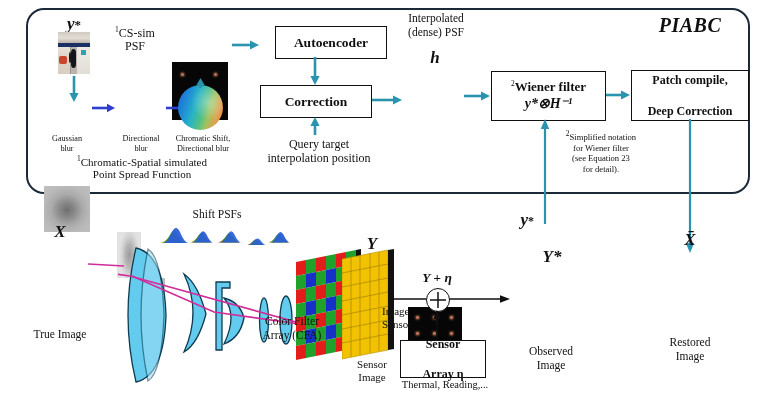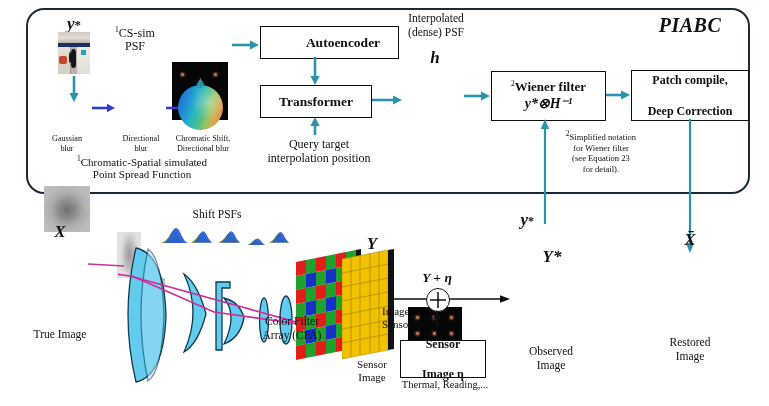--- a/index.html
+++ b/index.html
@@ -158,33 +158,33 @@
       <line x1="7.5" y1="10" x2="7.5" y2="4" stroke="#2a93ae" stroke-width="2.6"></line>
       <polygon points="7.5,0 3.2,7.6 11.8,7.6" fill="#2a93ae"></polygon>
     </svg>
   </div>
 
   <div class="abs lbl" style="left:44px;top:155px;width:196px;font-size:11px;line-height:1.16;">
     <span class="supsm">1</span><span style="white-space:pre-line;">Chromatic-Spatial simulated
 Point Spread Function</span>
   </div>
 
-  <div class="abs pbox" style="left:260px;top:26px;width:110px;height:31px;padding-left:27px;">
+  <div class="abs pbox" style="left:275px;top:26px;width:110px;height:31px;">
     <span>Autoencoder</span>
   </div>
 
   <div class="ar" style="left:307px;top:57px;">
     <svg width="16" height="28" viewBox="0 0 16 28">
       <line x1="8" y1="0" x2="8" y2="20" stroke="#2a93ae" stroke-width="2.6"></line>
       <polygon points="8,28 3.4,19 12.6,19" fill="#2a93ae"></polygon>
     </svg>
   </div>
 
   <div class="abs pbox" style="left:260px;top:85px;width:110px;height:31px;">
-    <span>Transformer</span>
+    <span>Correction</span>
   </div>
 
   <div class="ar" style="left:307px;top:117px;">
     <svg width="16" height="18" viewBox="0 0 16 18">
       <line x1="8" y1="18" x2="8" y2="6" stroke="#2a93ae" stroke-width="2.6"></line>
       <polygon points="8,0 3.4,9 12.6,9" fill="#2a93ae"></polygon>
     </svg>
   </div>
 
   <div class="abs lbl" style="left:248px;top:137px;width:142px;font-size:12px;line-height:1.18;white-space:pre-line;">Query target
@@ -434,21 +434,21 @@
 
   <div class="abs" style="left:430px;top:310px;width:14px;height:32px;">
     <svg width="14" height="32" viewBox="0 0 14 32">
       <line x1="7" y1="32" x2="7" y2="8" stroke="#101010" stroke-width="1.6"></line>
       <polygon points="7,0 3.2,9 10.8,9" fill="#101010"></polygon>
     </svg>
   </div>
 
   <div class="abs pbox small" style="left:400px;top:340px;width:84px;height:36px;flex-direction:column;line-height:1.18;font-size:12px;">
     <div>Sensor</div>
-    <div>Image η</div>
+    <div>Array η</div>
   </div>
   <div class="abs lbl" style="left:390px;top:379px;width:110px;font-size:10.5px;">Thermal, Reading,...</div>
 
   <div class="abs" style="left:494px;top:210px;width:40px;text-align:right;">
     <span class="bigmath">y<span style="font-style:normal;font-size:12px;">*</span></span>
   </div>
 
   <div class="abs" style="left:522px;top:247px;width:60px;text-align:center;">
     <span class="bigmath">Y*</span>
   </div>

